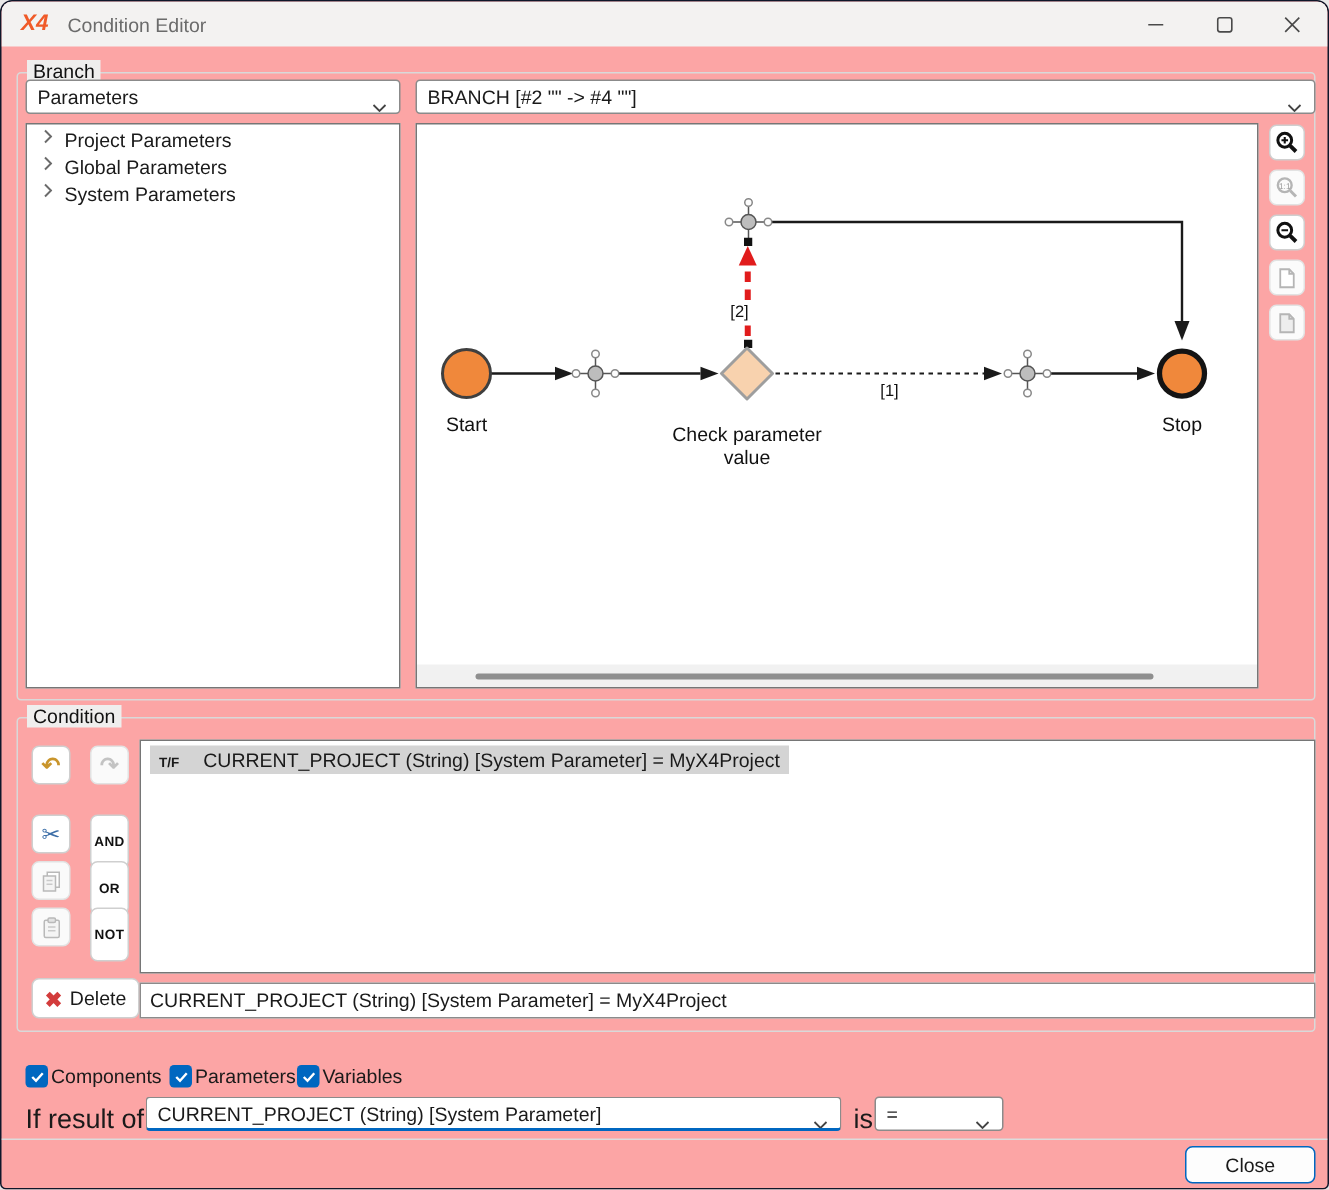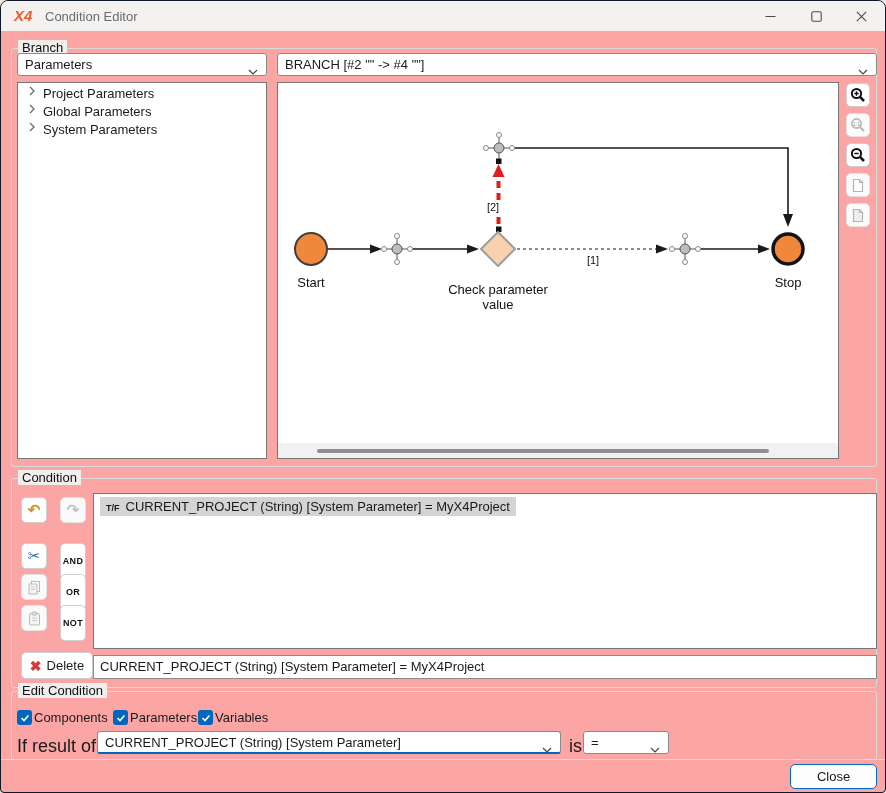--- a/index.html
+++ b/index.html
@@ -38,21 +38,21 @@
         display:flex;align-items:center;justify-content:center;box-sizing:border-box;font-size:15px;}
   .icon-btn.disabled{border-color:#e2e2e2;background:#fafafa;color:#c3c3c3;}
   .logic-btn{position:absolute;width:26px;height:36px;background:#fff;border:1px solid #cfcfcf;border-radius:5px;
         display:flex;align-items:center;justify-content:center;box-sizing:border-box;
         font-size:9px;font-weight:bold;letter-spacing:0.3px;color:#111;}
   .delete-btn{position:absolute;left:20px;top:651px;width:72px;height:27px;background:#fff;border:1px solid #cfcfcf;border-radius:5px;
         display:flex;align-items:center;justify-content:center;gap:5px;font-size:13px;box-sizing:border-box;}
   .delete-x{color:#d33c3c;font-weight:bold;font-size:14px;}
   
   .cond-list{position:absolute;left:92px;top:492px;width:784px;height:156px;background:#fff;border:1px solid #767676;box-sizing:border-box;}
-  .cond-item{display:inline-flex;align-items:baseline;gap:6px;margin:3px 0 0 6px;padding:2px 6px;font-size:13px;}
+  .cond-item{display:inline-flex;align-items:baseline;gap:16px;margin:3px 0 0 6px;padding:2px 6px;font-size:13px;}
   .cond-item.selected{background:#d4d4d4;}
   .cond-prefix{font-size:9px;font-weight:600;}
   .cond-preview{position:absolute;left:92px;top:654px;width:784px;height:24px;background:#fff;border:1px solid #8b8b8b;
         box-sizing:border-box;font-size:13px;line-height:22px;padding-left:6px;white-space:nowrap;overflow:hidden;}
   
   .cb-item{position:absolute;top:709px;display:flex;align-items:center;gap:2px;font-size:13px;}
   .cb{width:15px;height:15px;border-radius:3px;background:#0067c0;display:inline-flex;align-items:center;justify-content:center;}
   .inline-label{position:absolute;font-size:18px;}
   
   .separator{position:absolute;left:0;top:758px;width:100%;height:1px;background:#dcdcdc;}
@@ -292,23 +292,20 @@
 
   <div class="cond-list">
     <div class="cond-item selected">
       <span class="cond-prefix">T/F</span>
       <span>CURRENT_PROJECT (String) [System Parameter] = MyX4Project</span>
     </div>
   </div>
 
   <div class="cond-preview">CURRENT_PROJECT (String) [System Parameter] = MyX4Project</div>
 
-  <div class="group" style="left:10px;top:690px;width:864px;height:67px;">
-    <span class="group-label">Edit Condition</span>
-  </div>
 
   <label class="cb-item" style="left:16px;">
     <span class="cb">
       <svg width="10" height="10" viewBox="0 0 10 10">
           <polyline points="1.5,5 4,7.5 8.5,2.5" fill="none" stroke="#fff" stroke-width="1.6"></polyline>
         </svg>
     </span>
     <span>Components</span>
   </label>
   <label class="cb-item" style="left:112px;">

